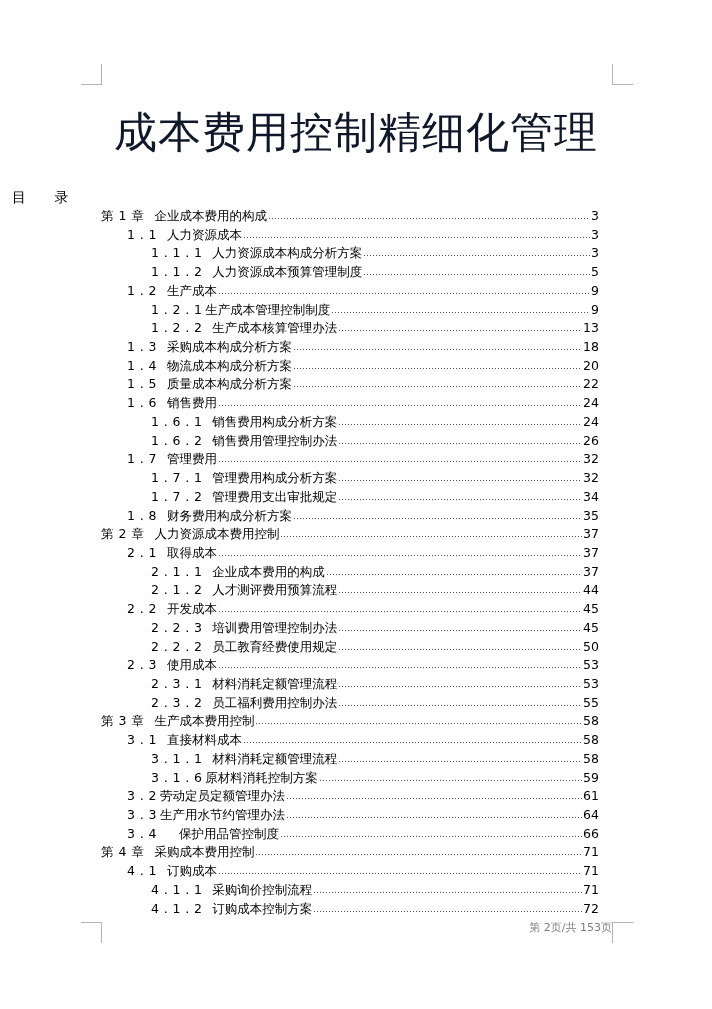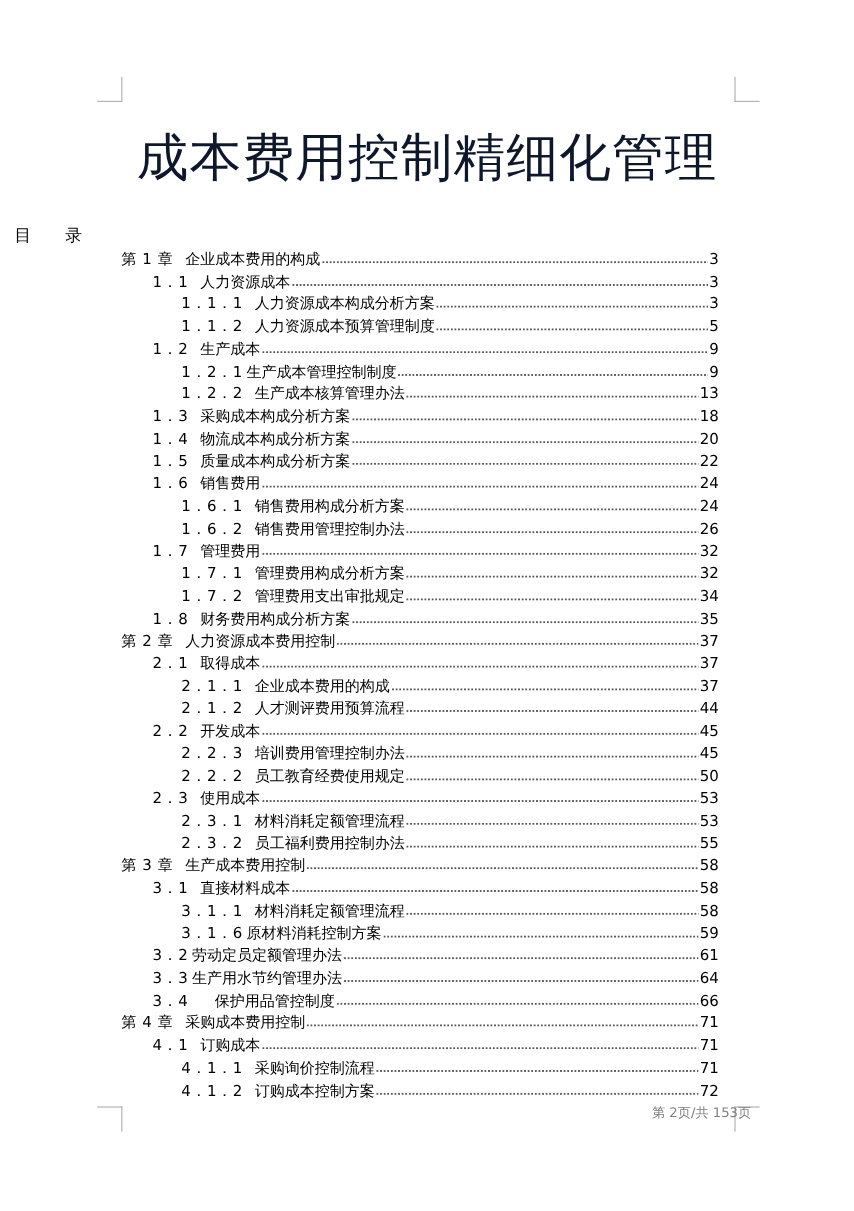--- a/index.html
+++ b/index.html
@@ -29,21 +29,21 @@
   .toc-label { margin-left: 10px; text-align: center; }
   .toc-row.tight .toc-label { margin-left: 3px; }
   .toc-row.wide .toc-label { margin-left: 22px; }
   .leader {
     flex: 1; margin: 0 1px; height: 12px; position: relative; top: 1px;
     background-image: radial-gradient(circle, #555 0.6px, transparent 0.9px);
     background-size: 3px 3px; background-repeat: repeat-x; background-position: 0 8px;
   }
   .toc-page { font-size: 12.5px; text-align: right; min-width: 8px; }
   .footer {
-    position: absolute; right: 86px; top: 920px; font-size: 11px; color: #7f7f7f; margin-left: 40px;
+    position: absolute; right: 100px; top: 920px; font-size: 11px; color: #7f7f7f; margin-left: 40px;
   }
 </style>
 </head>
 <body>
 
 <div class="corner" style="left:101px;top:64px;width:1px;height:21px;"></div>
 <div class="corner" style="left:81px;top:84px;width:21px;height:1px;"></div>
 <div class="corner" style="left:612px;top:64px;width:1px;height:21px;"></div>
 <div class="corner" style="left:612px;top:84px;width:21px;height:1px;"></div>
 <div class="corner" style="left:81px;top:922px;width:21px;height:1px;"></div>

